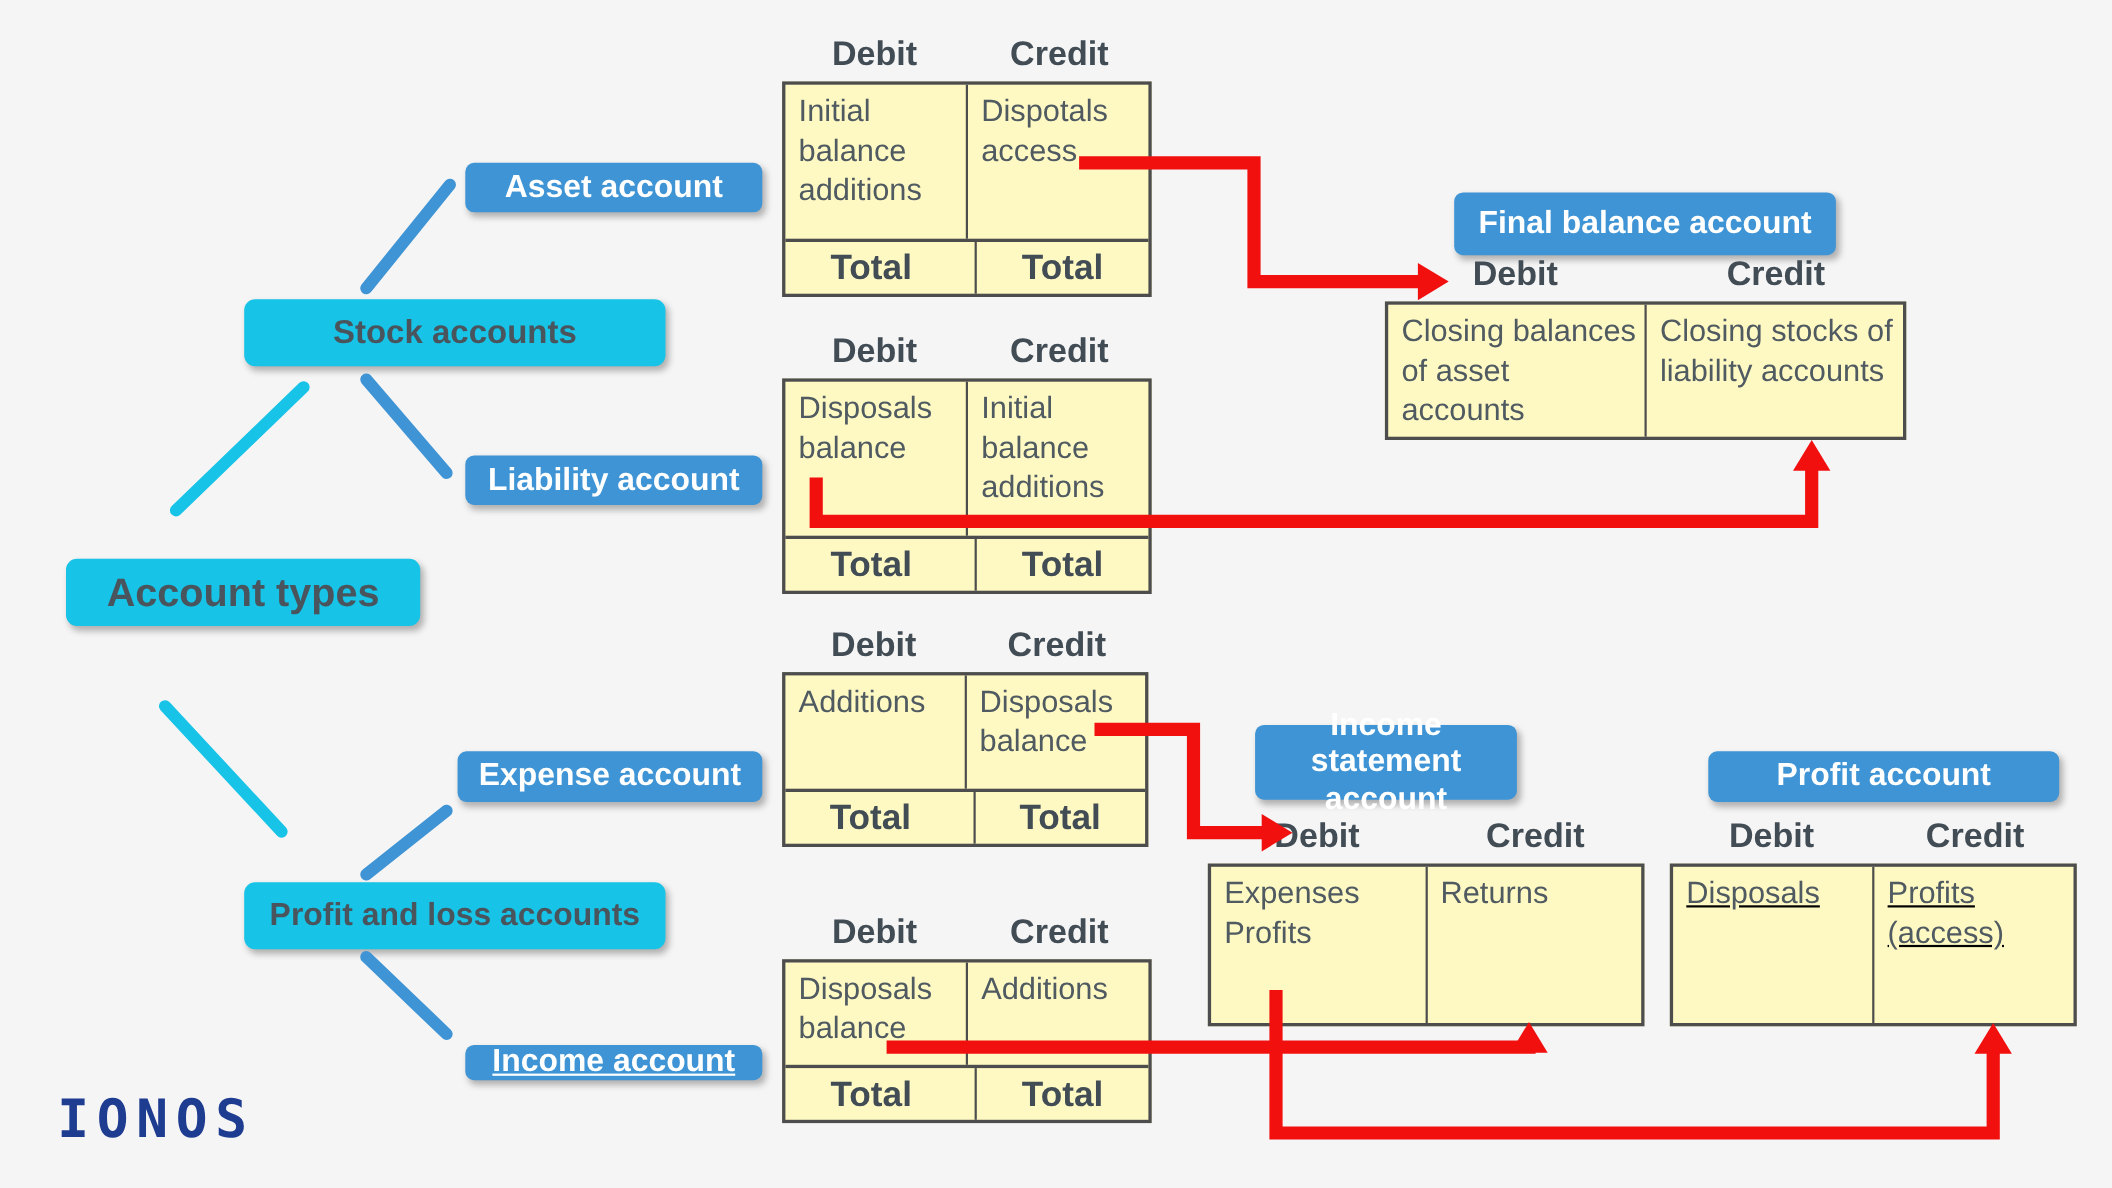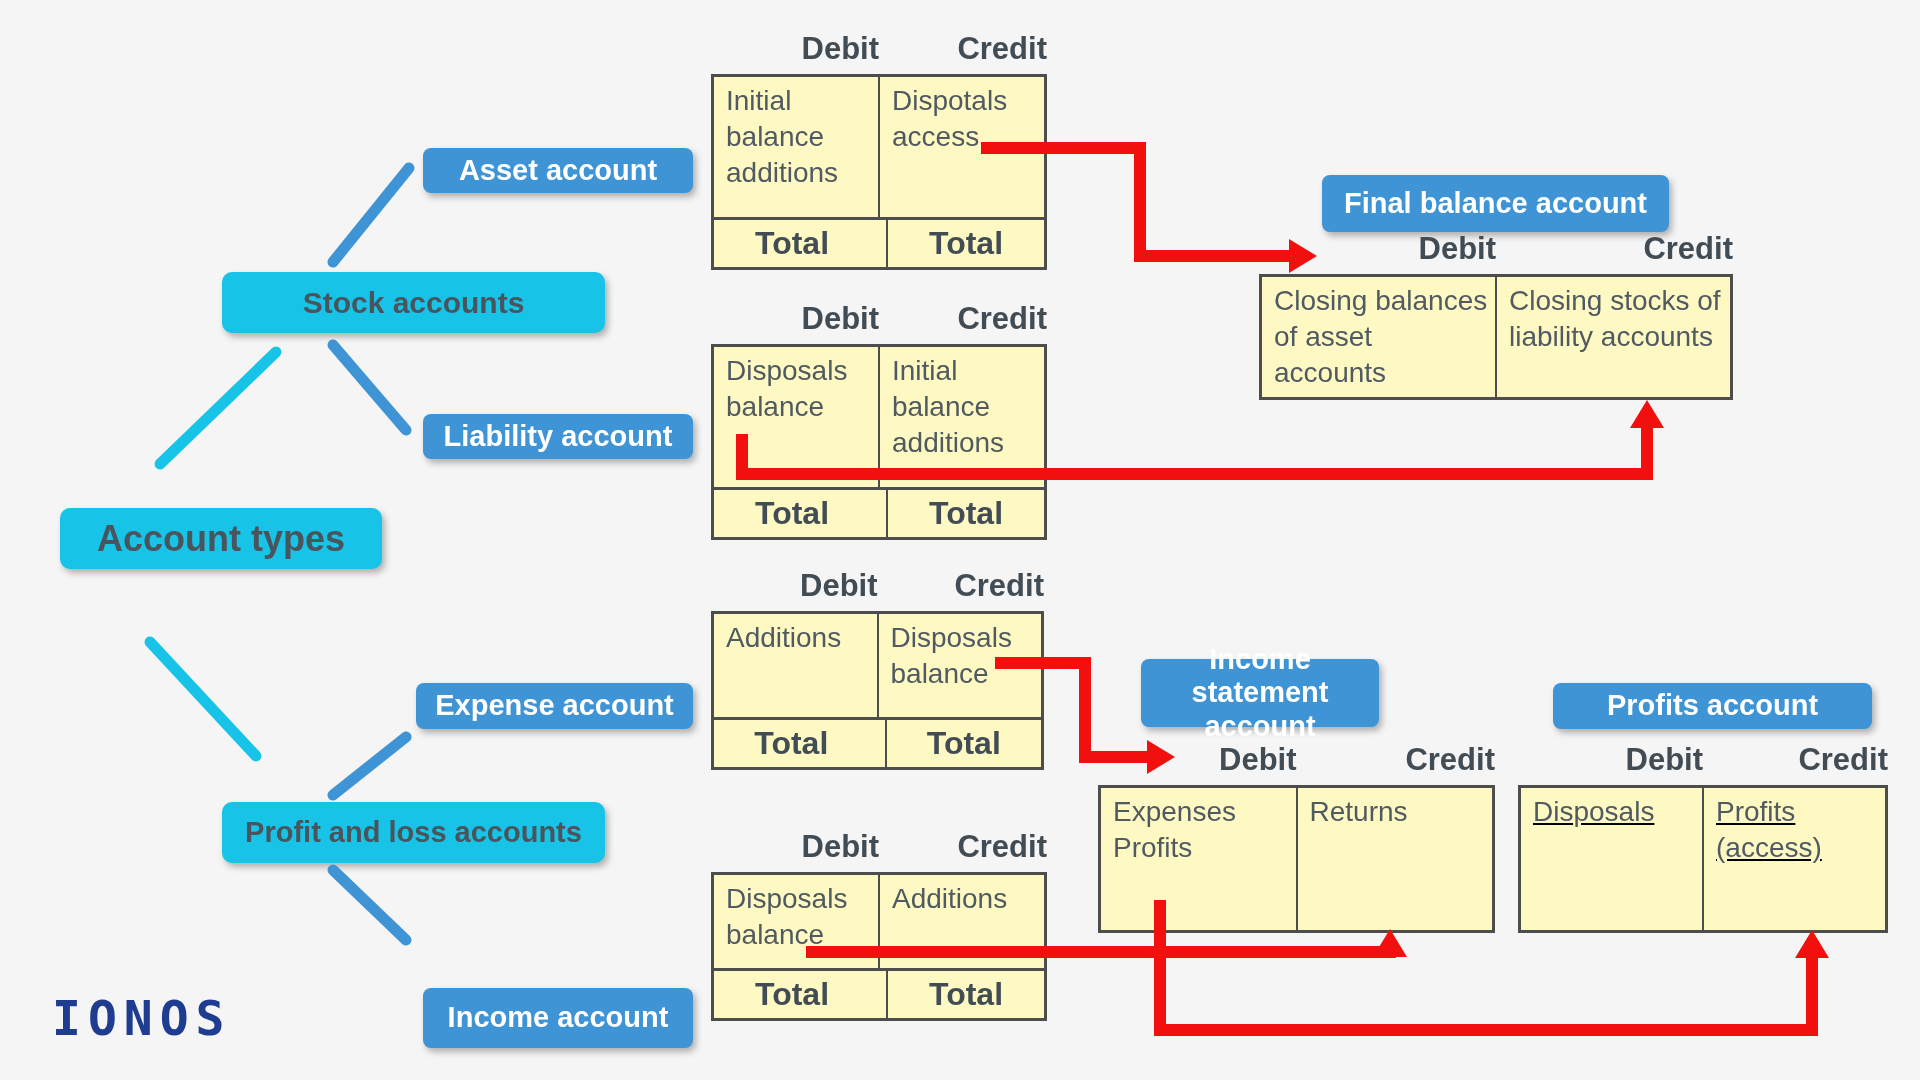--- a/index.html
+++ b/index.html
@@ -19,21 +19,21 @@
     text-align:center;border-radius:10px;
     box-shadow:3px 4px 6px rgba(50,50,50,0.35);
     font-weight:bold;
   }
   .nodebox.cyan{background:var(--cyan);color:#4a545c;font-size:30px;}
   .nodebox.cyan.big{font-size:36px;}
   .nodebox.blue{background:var(--blue);color:#ffffff;font-size:29px;border-radius:8px;line-height:1.15;}
   
   .taccount{position:absolute;}
   .thead{display:flex;margin-bottom:6px;height:38px;align-items:center;}
-  .thead span{flex:1;text-align:right;font-weight:bold;font-size:31px;color:var(--headtext);}
+  .thead span{flex:1;text-align:center;font-weight:bold;font-size:31px;color:var(--headtext);}
   .ttable{border:3px solid var(--border);background:#fef9c3;}
   .trow{display:flex;}
   .trow .cell{
     flex:1;padding:6px 6px 0 12px;font-size:28px;line-height:1.28;
     color:var(--celltext);white-space:pre-line;
   }
   .trow .cell + .cell{border-left:2px solid var(--border);}
   .trow.totalrow{border-top:3px solid var(--border);gap:16px;}
   .trow.totalrow .cell{
     display:flex;align-items:center;justify-content:center;padding:0;
@@ -72,21 +72,21 @@
 </div>
 
 <div class="nodebox blue" style="left:423px;top:414px;width:270px;height:45px;">
   <span>Liability account</span>
 </div>
 
 <div class="nodebox blue" style="left:416px;top:683px;width:277px;height:46px;">
   <span>Expense account</span>
 </div>
 
-<div class="nodebox blue" style="left:423px;top:988px;width:270px;height:60px;">
+<div class="nodebox blue" style="left:423px;top:950px;width:270px;height:32px;text-decoration:underline;">
   <span>Income account</span>
 </div>
 
 <div class="taccount" style="left:711px;top:30px;width:336px;">
   <div class="thead">
     <span>Debit</span>
     <span>Credit</span>
   </div>
   <div class="ttable">
     <div class="trow" style="height:140px;">
@@ -178,21 +178,21 @@
   <div class="ttable">
     <div class="trow" style="height:142px;">
       <div class="cell">Expenses
 Profits</div>
       <div class="cell">Returns</div>
     </div>
   </div>
 </div>
 
 <div class="nodebox blue" style="left:1553px;top:683px;width:319px;height:46px;">
-  <span>Profits account</span>
+  <span>Profit account</span>
 </div>
 <div class="taccount" style="left:1518px;top:741px;width:370px;">
   <div class="thead">
     <span>Debit</span>
     <span>Credit</span>
   </div>
   <div class="ttable">
     <div class="trow" style="height:142px;text-decoration:underline;">
       <div class="cell">Disposals</div>
       <div class="cell">Profits (access)</div>

